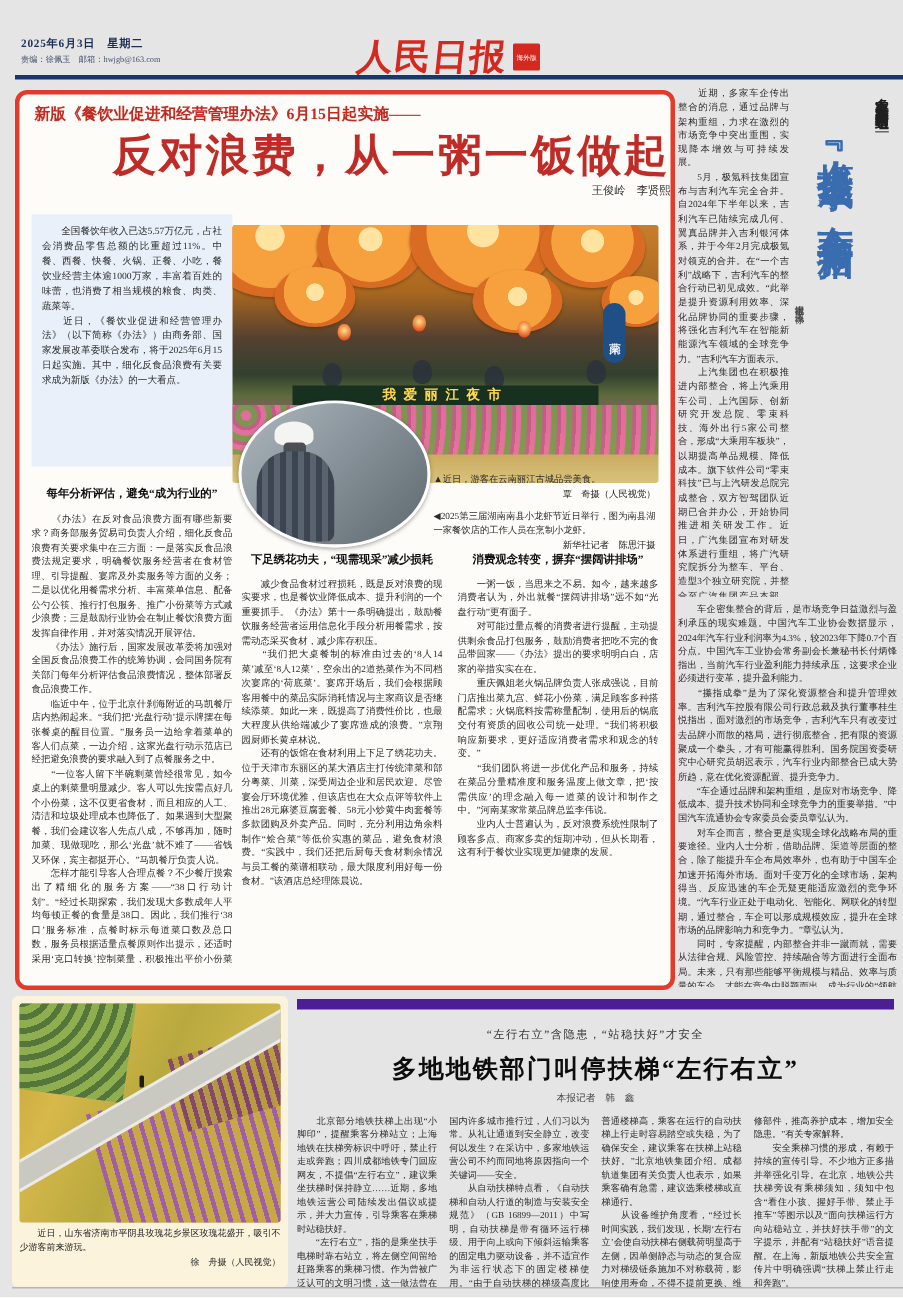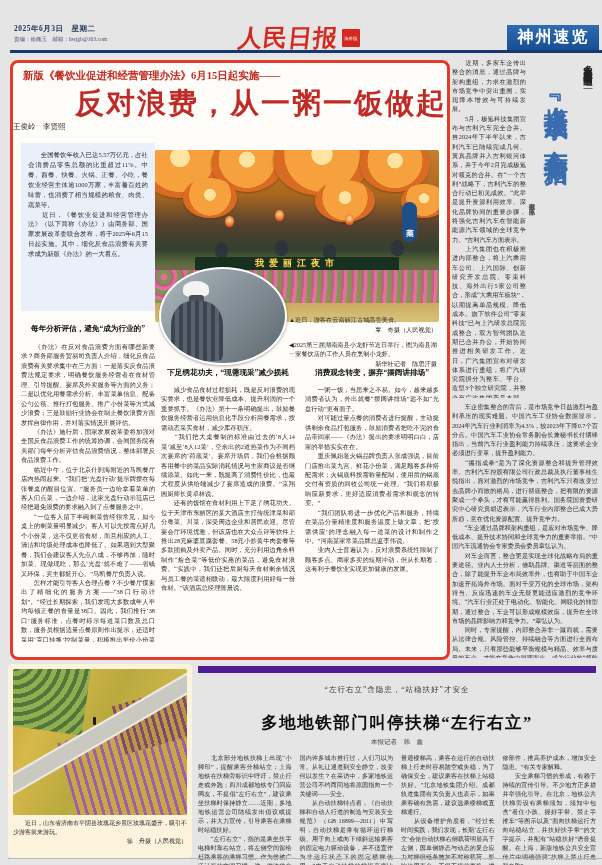--- a/index.html
+++ b/index.html
@@ -18,21 +18,21 @@
   .hdr-rule{position:absolute;left:10px;right:8px;top:50px;height:2.5px;background:#16386e;}
 
   
   .body-text{white-space:pre-wrap;text-align:justify;color:#2b2b2b;}
   .subhead{font-weight:bold;color:#101010;text-align:center;}
 
   
   .redbox{position:absolute;left:10px;top:60px;width:434px;height:594px;border:3px solid #e23b2c;border-radius:8px;background:#fdfcf9;}
   .kicker{position:absolute;left:10px;top:6px;font-size:10.5px;font-weight:bold;color:#c22a20;}
   .main-headline{position:absolute;left:0;right:0;top:21px;text-align:right;font-size:29px;font-weight:bold;color:#bf2b26;letter-spacing:2px;}
-  .main-byline{position:absolute;left:0;right:0;top:59px;text-align:left;font-size:7.5px;color:#333;}
+  .main-byline{position:absolute;left:0;right:0;top:59px;text-align:right;font-size:7.5px;color:#333;}
   .introbox{position:absolute;left:8px;top:80px;width:120px;height:154px;background:#e9f0f9;padding:7px;font-size:6.4px;line-height:1.55;overflow:hidden;}
   .photo-main{position:absolute;left:142px;top:76px;width:284px;height:172px;overflow:hidden;border-radius:2px;
      background:linear-gradient(180deg,#c77f2e 0%,#a9671f 26%,#54402f 44%,#33402f 58%,#5c6b3c 66%,#9a5b74 76%,#caa95e 88%,#d8c37c 100%);margin-top:11px;}
   .umb{position:absolute;border-radius:50%;background:radial-gradient(circle at 50% 42%,#ffe3a0 0 16%,#f6a13e 17% 58%,#d96c22 59% 100%);box-shadow:0 1px 2px rgba(60,30,0,.4);}
   .lant{position:absolute;width:9px;height:11px;border-radius:50% / 56%;background:radial-gradient(circle at 50% 40%,#ffe08a,#e2541f 75%);}
   .sign-lantern{position:absolute;right:22px;top:52px;width:15px;height:40px;background:#1e4f86;border-radius:8px;color:#fff;font-size:8px;writing-mode:vertical-rl;text-orientation:upright;text-align:center;line-height:15px;}
   .photo-banner{position:absolute;left:14%;bottom:30%;width:72%;height:13px;background:#17301f;color:#ffd84d;font-size:9px;font-weight:bold;letter-spacing:5px;text-align:center;line-height:13px;overflow:hidden;}
   .flower-strip{position:absolute;left:0;bottom:11%;width:100%;height:19%;background:repeating-radial-gradient(circle at 9px 7px,#e86fa0 0 3px,#7a9a4f 4px 7px,#c95b8a 8px 10px);opacity:.92;}
   .fig{position:absolute;width:13px;height:16px;background:#2a333c;border-radius:50% 50% 42% 42%;opacity:.85;}
   .inset-photo{position:absolute;left:146px;top:204px;width:124px;height:94px;border-radius:50%;border:2.5px solid #fff;overflow:hidden;background:linear-gradient(135deg,#aeb7bd 0%,#88939b 45%,#5d676e 100%);box-shadow:0 1px 3px rgba(0,0,0,.35);}
@@ -64,39 +64,38 @@
   .rose-rows1{position:absolute;right:-12%;bottom:-8%;width:80%;height:72%;transform:rotate(-16deg);background:repeating-linear-gradient(90deg,#a05da8 0 3px,#c8a845 3px 8px);}
   .rose-rows2{position:absolute;right:-4%;top:18%;width:44%;height:34%;transform:rotate(-16deg);background:repeating-linear-gradient(90deg,#7d3f6e 0 3px,#b79a3e 3px 7px);opacity:.9;}
   .rose-road{position:absolute;left:-25%;top:34%;width:160%;height:15px;transform:rotate(-30deg);background:#c9c9c2;border-top:2px solid #eceae2;border-bottom:2px solid #eceae2;}
   .walker{position:absolute;left:46%;top:33%;width:3px;height:8px;background:#1d1d1d;border-radius:1px;}
   .rose-cap{margin-top:4px;font-size:6px;line-height:1.5;color:#222;text-align:justify;white-space:pre-wrap;}
   .rose-credit{font-size:6px;text-align:right;color:#222;}
 
   
   .metro{position:absolute;left:198px;top:666px;width:398px;border-top:7px solid #4c1d95;padding-top:12px;}
   .metro-kicker{text-align:center;font-size:7.5px;color:#333;letter-spacing:1px;}
-  .metro-headline{text-align:center;font-size:16.5px;font-weight:bold;color:#0d0d0d;letter-spacing:1.5px;margin-top:17px;}
+  .metro-headline{text-align:center;font-size:16.5px;font-weight:bold;color:#0d0d0d;letter-spacing:1.5px;margin-top:7px;}
   .metro-byline{text-align:center;font-size:6.5px;color:#444;margin-top:4px;}
   .metro-body{margin-top:7px;column-count:4;column-gap:8px;height:118px;font-size:6.1px;line-height:1.48;overflow:hidden;}
 
   .page-bottom-rule{position:absolute;left:8px;right:6px;top:858px;height:1px;background:#b5b5b5;}
 </style>
 </head>
 <body>
 
 <div class="page">
 
   <div class="hdr-date">2025年6月3日　星期二</div>
   <div class="hdr-editor">责编：徐佩玉　邮箱：hwjgb@163.com</div>
   <div class="masthead">
     <span class="masthead-name">人民日报</span>
     <span class="masthead-tag">海外版</span>
   </div>
   <div class="badge-row">
-    <span class="badge">神州速览</span>
     <span class="pageno">11</span>
   </div>
   <div class="hdr-rule"></div>
 
   <div class="redbox">
     <div class="kicker">新版《餐饮业促进和经营管理办法》6月15日起实施——</div>
     <div class="main-headline">反对浪费，从一粥一饭做起</div>
     <div class="main-byline">王俊岭　李贤熙</div>
 
     <div class="introbox body-text">　　全国餐饮年收入已达5.57万亿元，占社会消费品零售总额的比重超过11%。中餐、西餐、快餐、火锅、正餐、小吃，餐饮业经营主体逾1000万家，丰富着百姓的味蕾，也消费了相当规模的粮食、肉类、蔬菜等。

